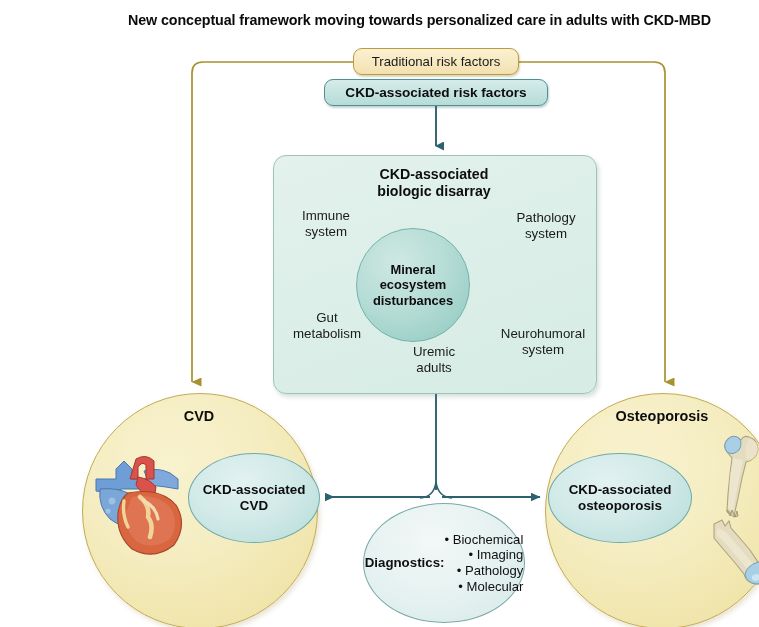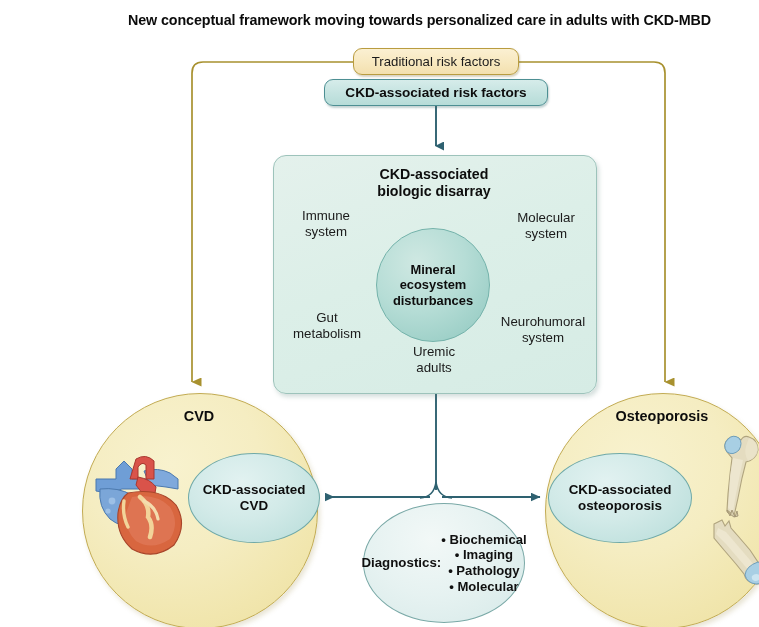--- a/index.html
+++ b/index.html
@@ -45,25 +45,25 @@
   #disarray-title{
     left:233px;top:166px;width:322px;text-align:center;
     font-size:14.2px;font-weight:bold;line-height:1.22;color:#0d0d0d;
   }
   .sys-label{
     position:absolute;font-size:13.3px;line-height:1.18;color:#1b1b1b;text-align:center;
   }
   #label-immune{left:240px;top:208px;width:92px;}
   #label-endocrine{left:452px;top:210px;width:108px;}
   #label-gut{left:239px;top:310px;width:96px;}
-  #label-neuro{left:444px;top:314px;width:118px;}
+  #label-neuro{left:444px;top:326px;width:118px;}
   #label-uremic{left:342px;top:344px;width:104px;}
 
   #mineral-circle{
-    position:absolute;left:336px;top:228px;width:112px;height:112px;border-radius:50%;
+    position:absolute;left:316px;top:228px;width:112px;height:112px;border-radius:50%;
     background:radial-gradient(circle at 36% 30%,#cfe8e2 0%,#b6ddd6 45%,#9ed0c8 78%,#8ec7c0 100%);
     border:1px solid #75b3ab;
     display:flex;align-items:center;justify-content:center;text-align:center;
     font-size:12.9px;font-weight:bold;line-height:1.18;color:#0d0d0d;
   }
 
   
   .outcome-circle{
     position:absolute;border-radius:50%;
     background:radial-gradient(circle at 38% 30%,#f8f2ce 0%,#f5edc2 40%,#f1e6ae 72%,#ecdf9e 100%);
@@ -90,21 +90,21 @@
   #osteo-inner{left:508px;top:453px;width:142px;height:88px;}
 
   #diagnostics-ellipse{
     position:absolute;left:323px;top:503px;width:160px;height:118px;border-radius:50%;
     background:radial-gradient(ellipse at 42% 30%,#f2f8f7 0%,#e6f2f1 48%,#dbeceb 82%,#d2e7e5 100%);
     border:1px solid #7aa9a7;
     display:flex;align-items:center;justify-content:center;
     font-size:13.1px;line-height:1.2;color:#101010;
   }
   #diagnostics-title{font-weight:bold;font-size:13.3px;margin-bottom:1px;}
-  #diagnostics-list{list-style:none;margin:0;padding:0;text-align:center;font-weight:bold;}
+  #diagnostics-list{list-style:none;margin:0;padding:0;text-align:right;}
   #diagnostics-list li{white-space:nowrap;}
 
   
   #heart-illustration{position:absolute;left:52px;top:449px;width:112px;height:118px;}
   #bone-illustration{position:absolute;left:660px;top:428px;width:92px;height:162px;}
 </style>
 </head>
 <body>
 
 <div id="stage">
@@ -149,21 +149,21 @@
   <div class="abs" id="disarray-title">
     <span>CKD-associated</span><br>
     <span>biologic disarray</span>
   </div>
 
   <div class="sys-label" id="label-immune">
     <span>Immune</span><br>
     <span>system</span>
   </div>
   <div class="sys-label" id="label-endocrine">
-    <span>Molecular</span><br>
+    <span>Pathology</span><br>
     <span>system</span>
   </div>
   <div class="sys-label" id="label-gut">
     <span>Gut</span><br>
     <span>metabolism</span>
   </div>
   <div class="sys-label" id="label-neuro">
     <span>Neurohumoral</span><br>
     <span>system</span>
   </div>

